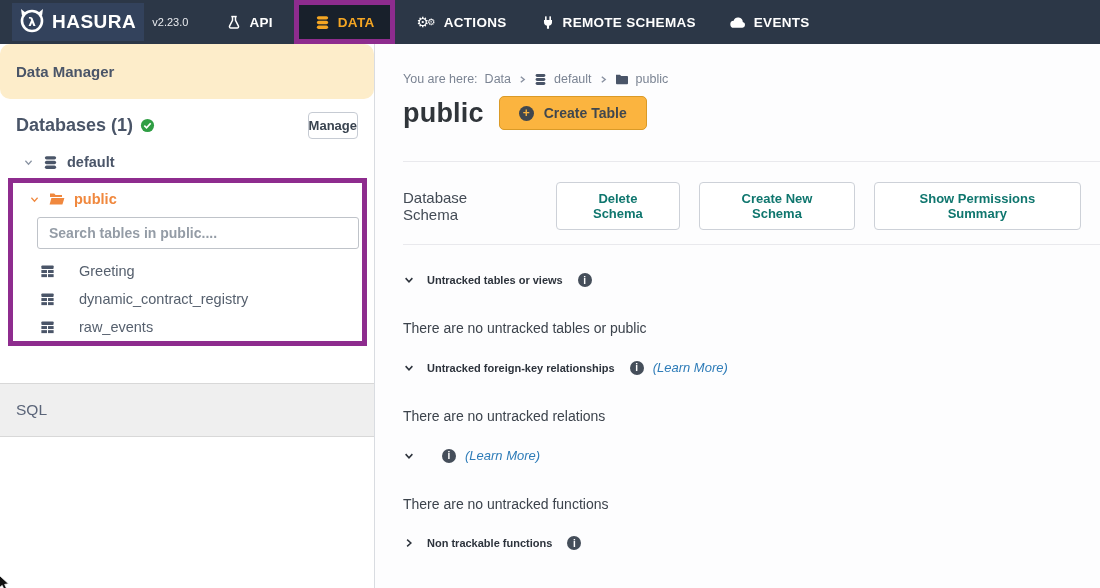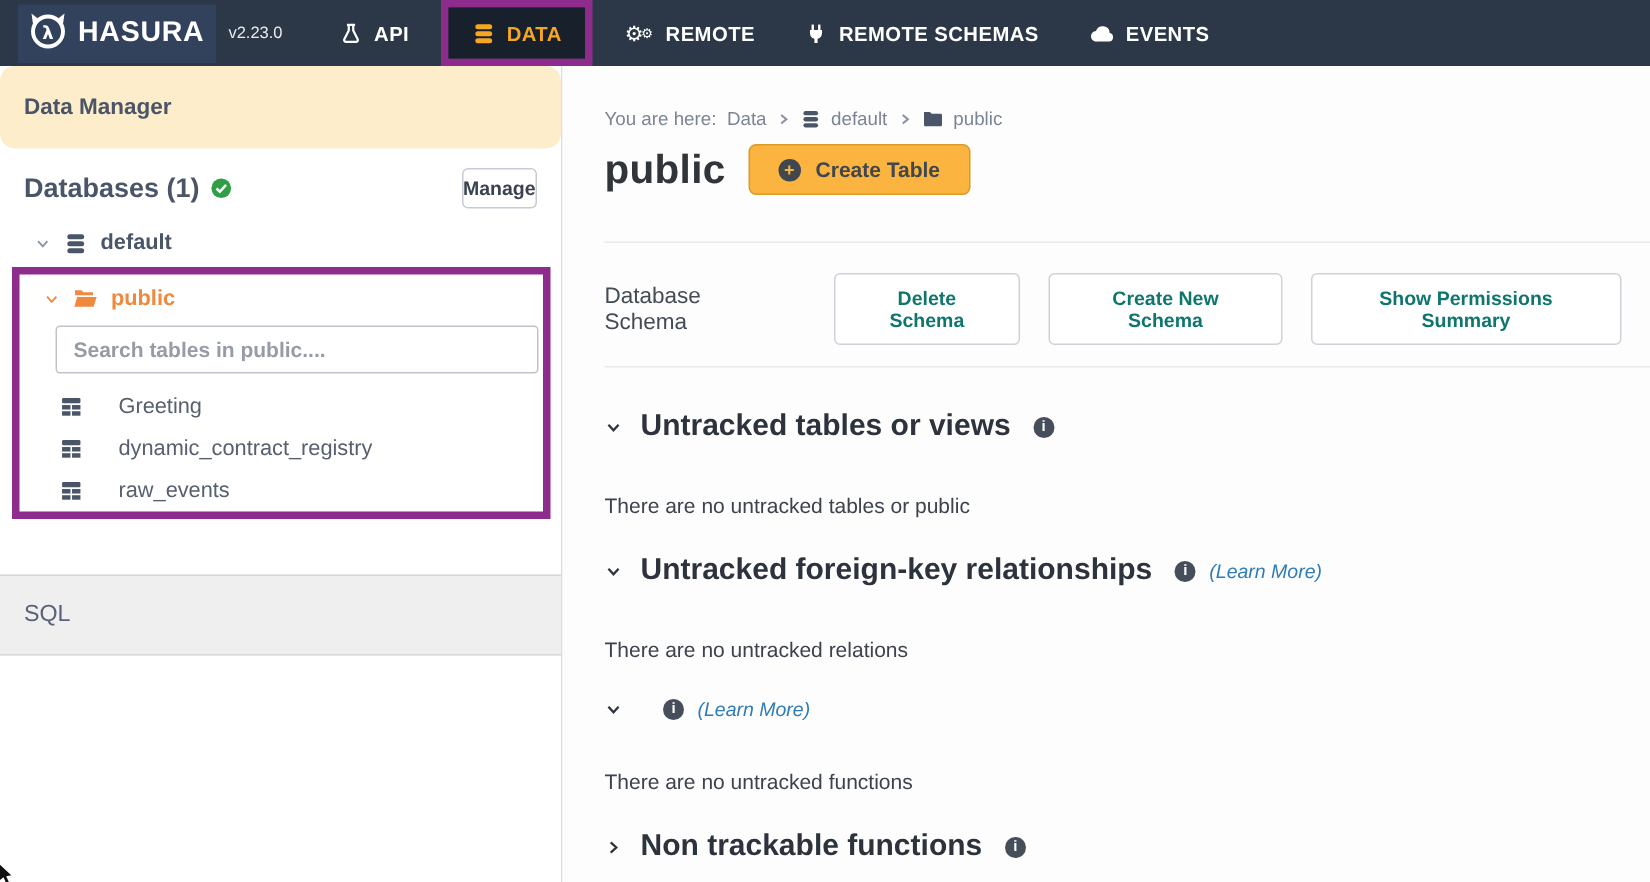--- a/index.html
+++ b/index.html
@@ -61,21 +61,21 @@
                  display: inline-flex; align-items: center; justify-content: center; font-size: 12px; font-weight: bold; }
   .plus-circle::after { content: "+"; margin-top: -1px; }
   .divider { border-bottom: 1px solid #e9e9ed; margin-top: 31px; }
   .divider.d2 { margin-top: 14px; }
   .schema-row { display: flex; align-items: center; margin-top: 20px; }
   .schema-label { font-size: 15px; color: #434b55; margin-right: 34px; }
   .white-btn { background: #fff; border: 1px solid #cdd1d8; border-radius: 4px; padding: 8px 17px;
                font-weight: bold; font-size: 13px; color: #0f766e; margin-right: 19px; cursor: pointer; font-family: inherit; }
   .section-head { display: flex; align-items: center; margin-top: 28px; cursor: pointer; }
   .sec-chev { display: inline-flex; color: #2d333c; margin-right: 12px; }
-  .sec-title { font-weight: bold; font-size: 20px; color: #2d333c; }
+  .sec-title { font-weight: bold; font-size: 11px; color: #2d333c; }
   .info-badge { width: 14px; height: 14px; border-radius: 50%; background: #454e5a; color: #fff;
                 display: inline-flex; align-items: center; justify-content: center; font-size: 10px;
                 font-weight: bold; margin-left: 15px; cursor: pointer; }
   .info-badge::after { content: "i"; }
   .learn-more { font-style: italic; color: #2e7cb8; font-size: 13px; margin-left: 9px; cursor: pointer; }
   .sec-body { margin-top: 33px; font-size: 14px; color: #3c434c; }
 
   .mouse-cursor { position: absolute; left: -2px; top: 575px; }
 </style>
 </head>
@@ -116,21 +116,21 @@
               <rect x="2" y="6.2" width="12" height="3.6" rx="1.8"></rect>
               <rect x="2" y="11.2" width="12" height="3.6" rx="1.8"></rect>
             </svg>
         </span>
         <span>DATA</span>
       </div>
     </div>
 
     <div class="nav-item">
       <span class="nicon gear-glyph">⚙<span class="small">⚙</span></span>
-      <span>REMOTE</span>
+      <span>ACTIONS</span>
     </div>
 
     <div class="nav-item">
       <span class="nicon">
         <svg width="14" height="15" viewBox="0 0 16 16" fill="#fff">
             <rect x="4.6" y="1" width="1.8" height="4.5"></rect>
             <rect x="9.6" y="1" width="1.8" height="4.5"></rect>
             <path d="M3.4 5.2 h9.2 v2.2 a4.6 4.6 0 0 1-3.4 4.4 V15 H6.8 v-3.2 A4.6 4.6 0 0 1 3.4 7.4 z"></path>
           </svg>
       </span>

